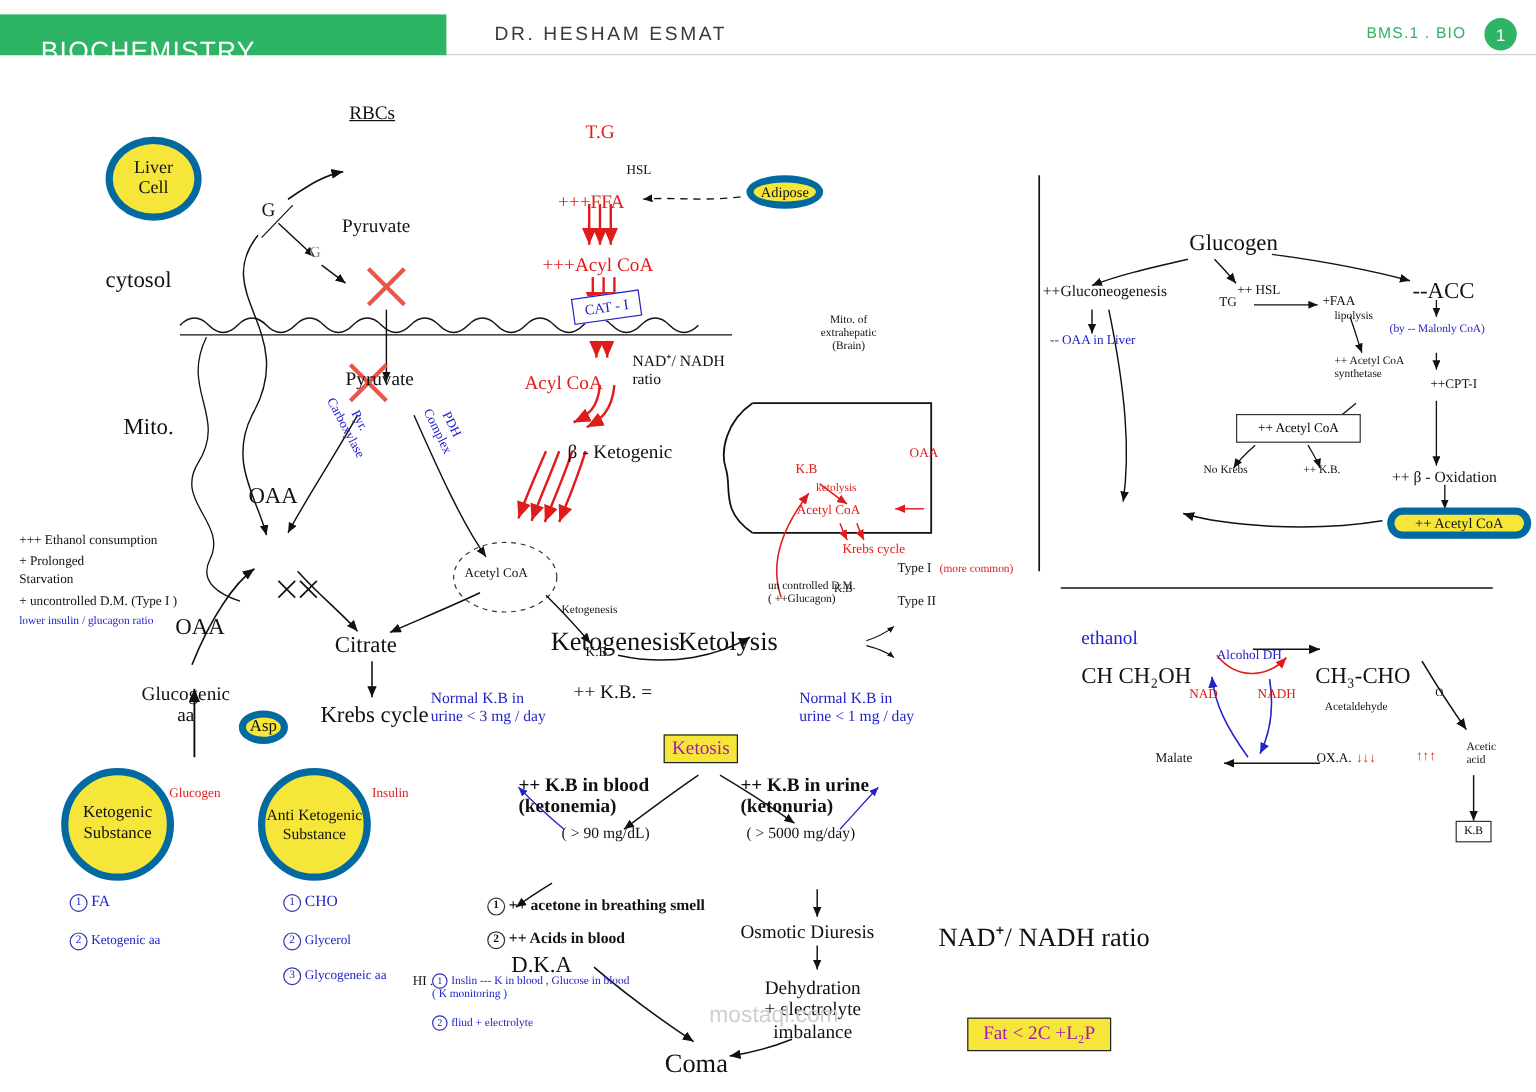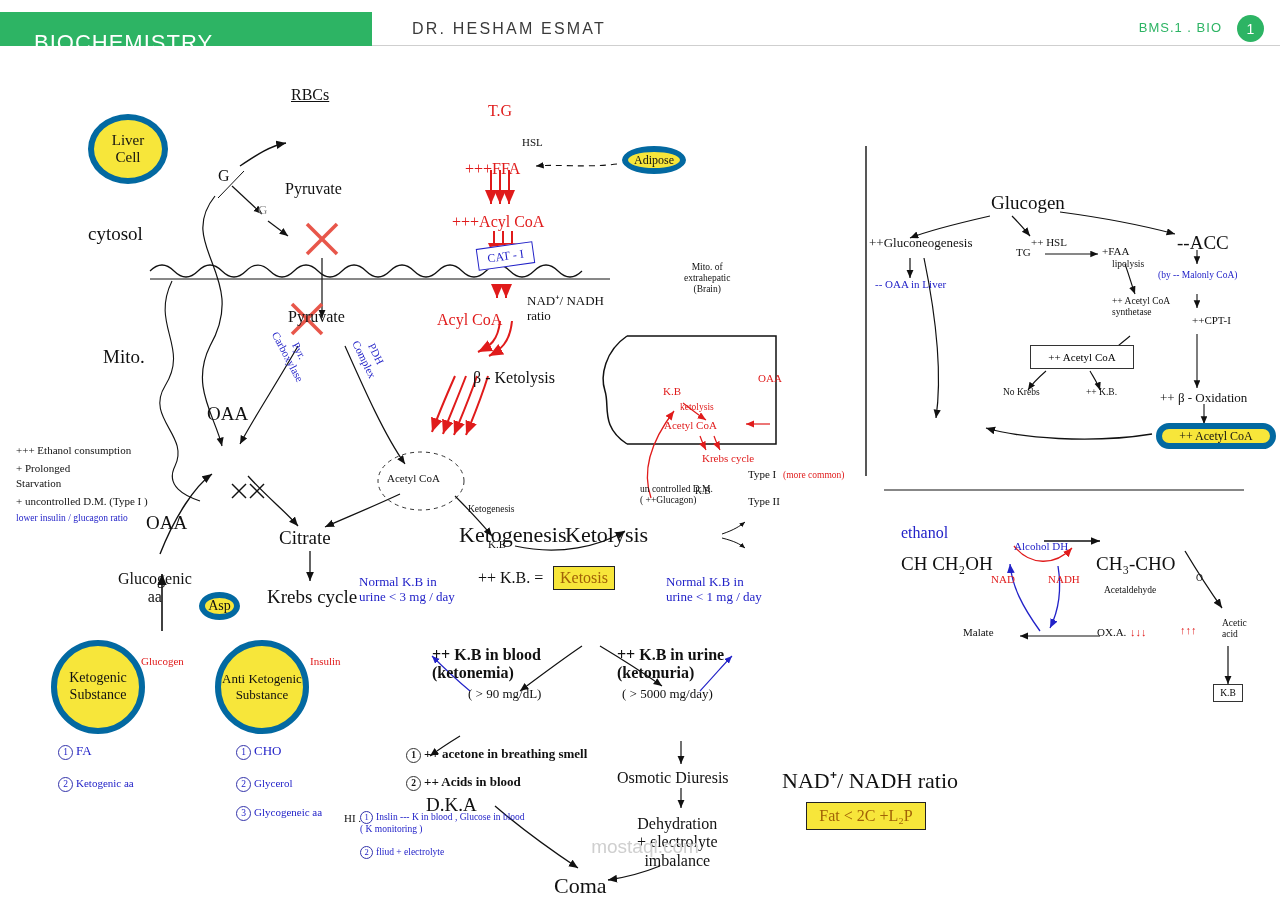--- a/index.html
+++ b/index.html
@@ -67,21 +67,22 @@
   .ellipse {
     position:absolute; background:#f7e63a; border:6px solid #0369a1;
     border-radius:50%;
     display:flex; align-items:center; justify-content:center;
     text-align:center; color:#111;
     font-family:"Liberation Serif", serif;
   }
   .boxlabel {
     position:absolute; background:#f7e63a; border:1px solid #222;
     display:flex; align-items:center; justify-content:center;
-    color:#a16207;
+    color:#a21caf;
+    margin-top:46px;
   }
   .plainbox {
     position:absolute; border:1px solid #333; background:#fff;
     display:flex; align-items:center; justify-content:center;
   }
   .circnum {
     display:inline-flex; align-items:center; justify-content:center;
     width:15px; height:15px; border:1px solid #3333aa; border-radius:50%;
     font-size:9.5px; color:#2222c8; margin-right:3px; vertical-align:middle;
   }
@@ -317,21 +318,21 @@
     <span>Adipose</span>
   </div>
   <div class="lbl lg red" style="left:465px; top:114px;">+++FFA</div>
   <div class="lbl lg red" style="left:452px; top:167px;">+++Acyl CoA</div>
   <div class="plainbox" style="left:477px; top:199px; width:57px; height:22px; transform:rotate(-8deg); border-color:#2222c8;">
     <span class="md blue" style="font-size:12px;">CAT - I</span>
   </div>
   <div class="lbl lg red" style="left:437px; top:265px;">Acyl CoA</div>
   <div class="lbl md" style="left:527px; top:248px; white-space:pre-line;">NAD⁺/ NADH
 ratio</div>
-  <div class="lbl lg" style="left:473px; top:323px;">β - Ketolysis</div>
+  <div class="lbl lg" style="left:473px; top:323px;">β - Ketogenic</div>
 
   <div class="lbl sm blue" style="left:266px; top:295px; transform:rotate(62deg); white-space:pre-line; text-align:center;">Pyr.
 Carboxylase</div>
   <div class="lbl sm blue" style="left:350px; top:298px; transform:rotate(64deg); white-space:pre-line; text-align:center;">PDH
 Complex</div>
 
   <div class="lbl xl" style="left:207px; top:357px;">OAA</div>
   <div class="lbl sm" style="left:387px; top:426px;">Acetyl CoA</div>
   <div class="lbl xl" style="left:279px; top:481px;">Citrate</div>
   <div class="lbl xl" style="left:267px; top:540px;">Krebs cycle</div>

